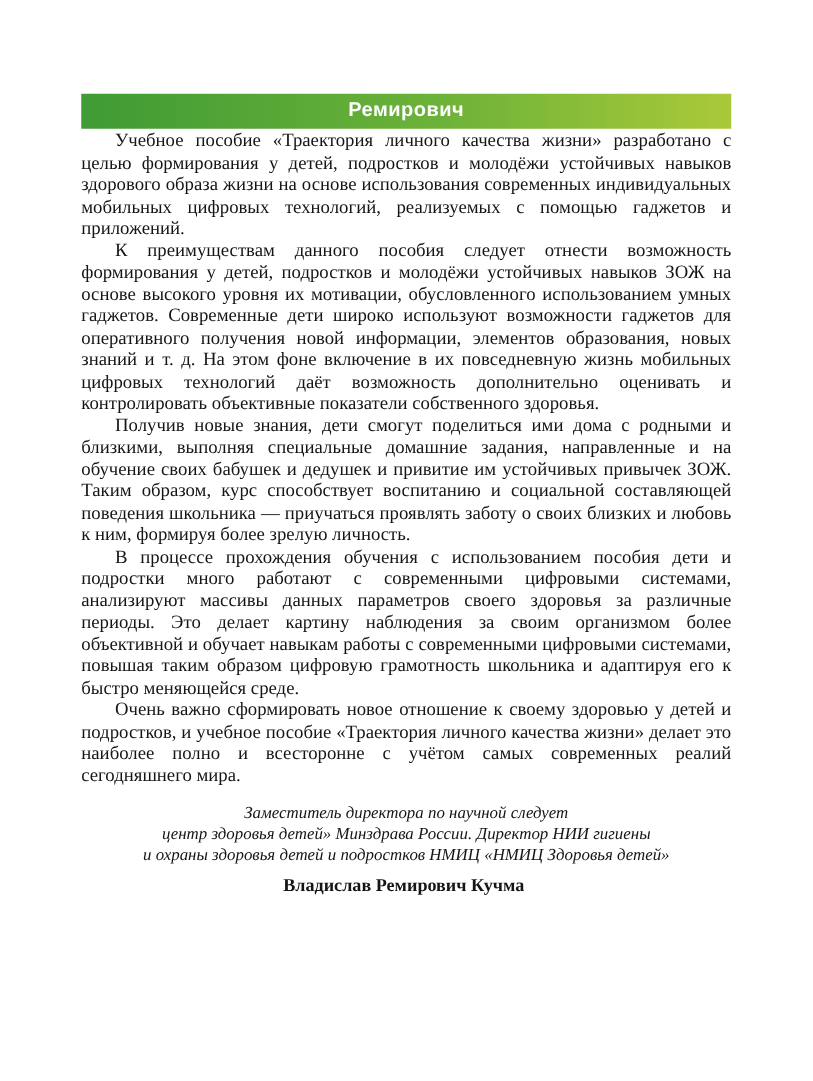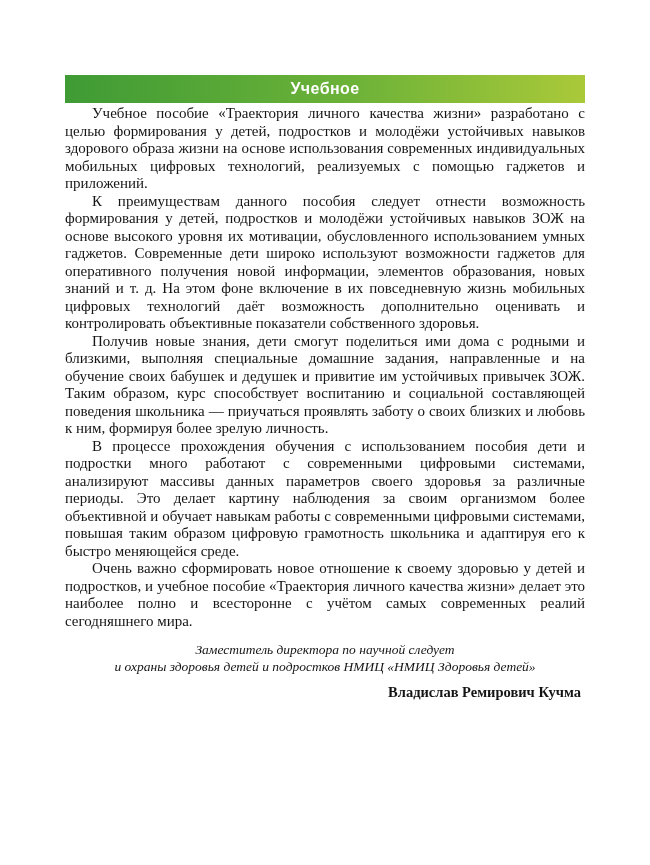--- a/index.html
+++ b/index.html
@@ -44,40 +44,40 @@
     font-size: 13.5px;
     line-height: 17px;
     text-align: center;
     color: #151515;
   }
   .sig-name {
     margin-top: 9px;
     font-style: normal;
     font-weight: bold;
     font-size: 14.5px;
-    text-align: right;
     padding-right: 4px;
   }
 </style>
 </head>
 <body>
 
 <div class="page">
 
   <div class="banner">
-    <span class="banner-title">Учебное</span>
+    <span class="banner-title">Ремирович</span>
   </div>
 
   <div class="body-text">
     <p>Учебное пособие «Траектория личного качества жизни» разработано с целью формирования у детей, подростков и молодёжи устойчивых навыков здорового образа жизни на основе использования современных индивидуальных мобильных цифровых технологий, реализуемых с помощью гаджетов и приложений.</p>
     <p>К преимуществам данного пособия следует отнести возможность формирования у детей, подростков и молодёжи устойчивых навыков ЗОЖ на основе высокого уровня их мотивации, обусловленного использованием умных гаджетов. Современные дети широко используют возможности гаджетов для оперативного получения новой информации, элементов образования, новых знаний и т. д. На этом фоне включение в их повседневную жизнь мобильных цифровых технологий даёт возможность дополнительно оценивать и контролировать объективные показатели собственного здоровья.</p>
     <p>Получив новые знания, дети смогут поделиться ими дома с родными и близкими, выполняя специальные домашние задания, направленные и на обучение своих бабушек и дедушек и привитие им устойчивых привычек ЗОЖ. Таким образом, курс способствует воспитанию и социальной составляющей поведения школьника — приучаться проявлять заботу о своих близких и любовь к ним, формируя более зрелую личность.</p>
     <p>В процессе прохождения обучения с использованием пособия дети и подростки много работают с современными цифровыми системами, анализируют массивы данных параметров своего здоровья за различные периоды. Это делает картину наблюдения за своим организмом более объективной и обучает навыкам работы с современными цифровыми системами, повышая таким образом цифровую грамотность школьника и адаптируя его к быстро меняющейся среде.</p>
     <p>Очень важно сформировать новое отношение к своему здоровью у детей и подростков, и учебное пособие «Траектория личного качества жизни» делает это наиболее полно и всесторонне с учётом самых современных реалий сегодняшнего мира.</p>
   </div>
 
   <div class="signature">
     <div class="sig-line">Заместитель директора по научной следует</div>
+    <div class="sig-line">центр здоровья детей» Минздрава России. Директор НИИ гигиены</div>
     <div class="sig-line">и охраны здоровья детей и подростков НМИЦ «НМИЦ Здоровья детей»</div>
     <div class="sig-name">Владислав Ремирович Кучма</div>
   </div>
 
 </div>
 
 </body></html>

